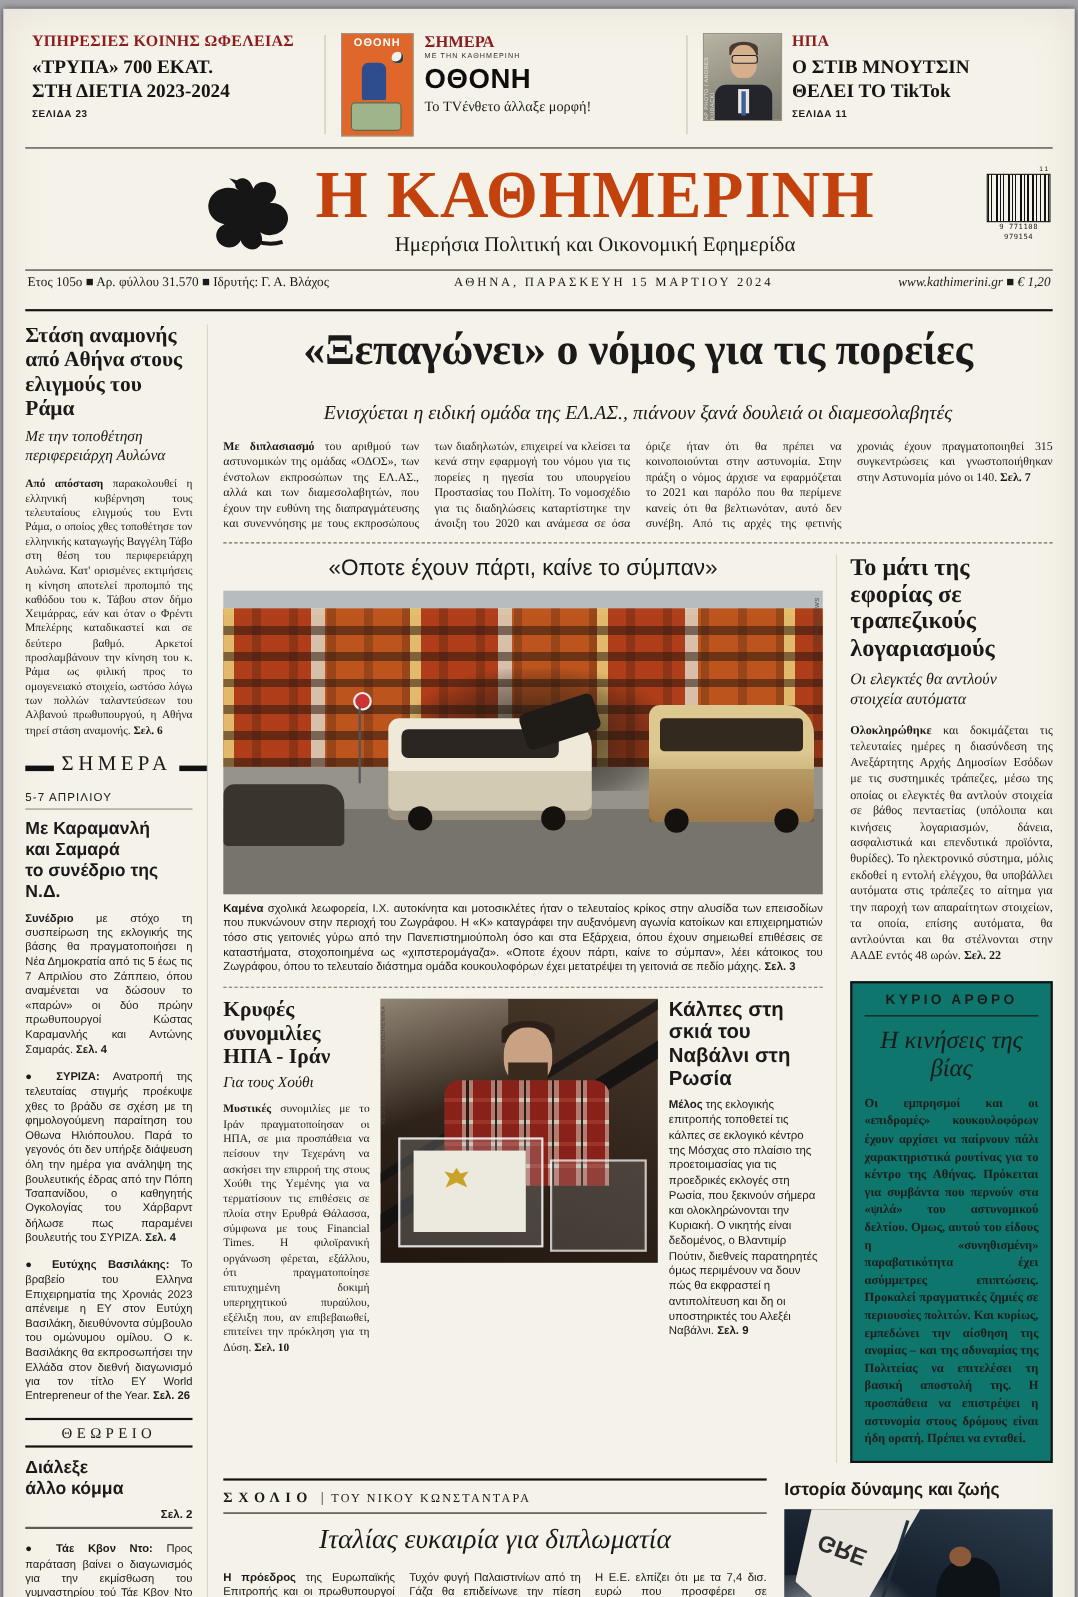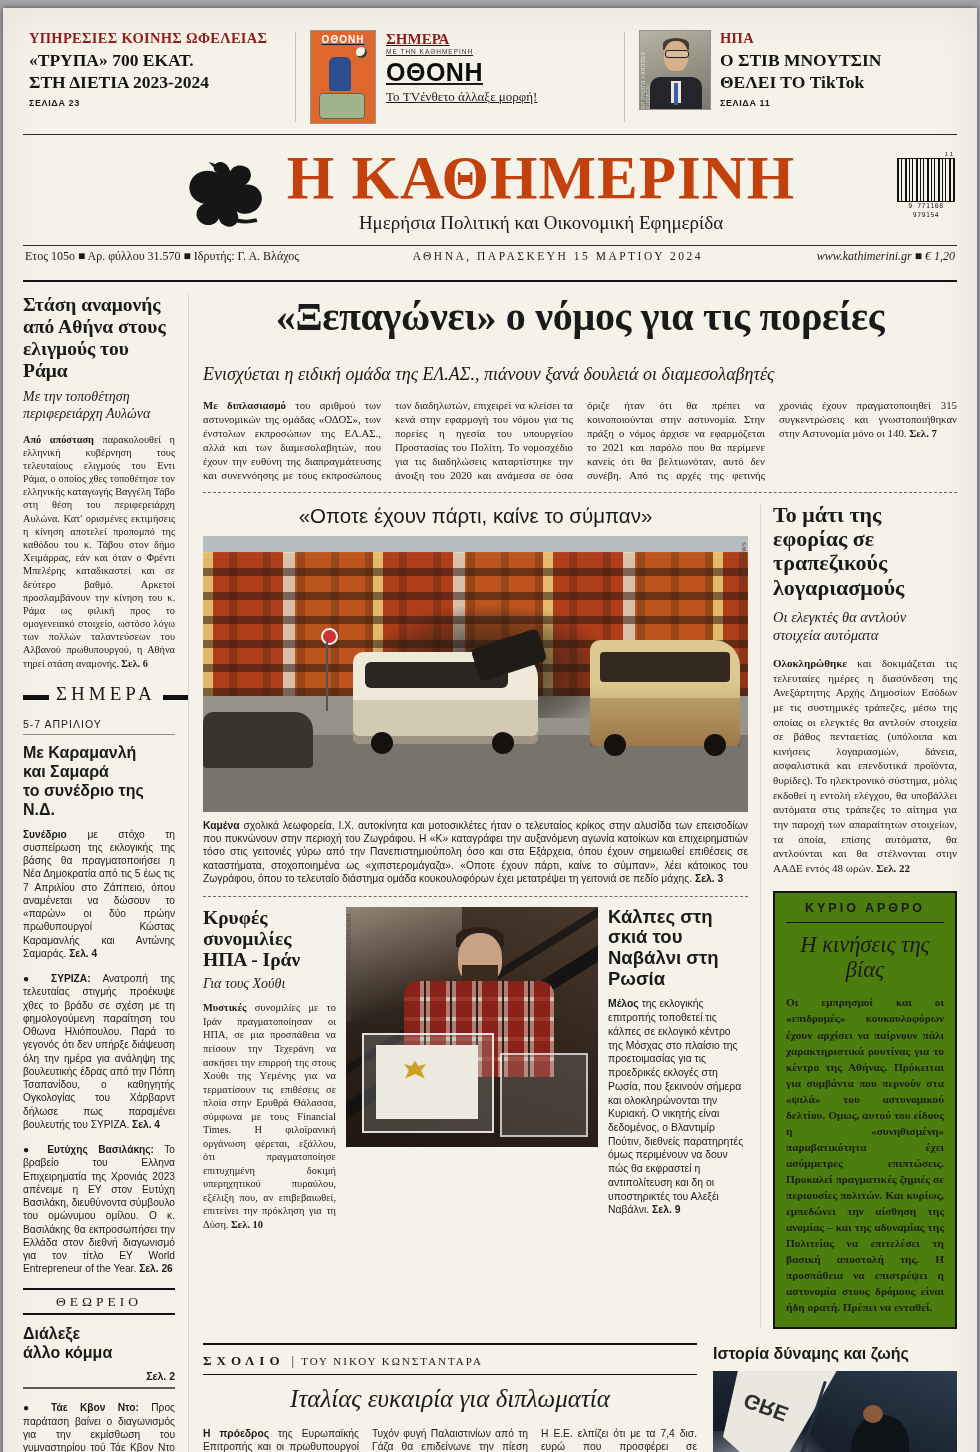--- a/index.html
+++ b/index.html
@@ -7,21 +7,21 @@
   .page{width:934px;margin:8px auto;background:#f5f2e9;padding:8px 20px 16px;box-shadow:0 0 6px rgba(0,0,0,.55), inset 0 0 40px rgba(120,110,90,.12);}
   .pre{white-space:pre-line;}
   b{font-weight:700;}
   
   .promos{display:flex;align-items:stretch;padding:14px 6px 10px;}
   .vdiv{width:1px;background:#c6c2b6;margin:2px 14px;}
   .promo-left{width:252px;}
   .promo-kicker{font:700 14.5px/1.2 "Liberation Serif",serif;color:#8e1c1c;letter-spacing:.3px;}
   .promo-title{font:600 17.5px/1.22 "Liberation Serif",serif;margin-top:3px;color:#141414;}
   .promo-page{font:700 9px/1 "Liberation Sans",sans-serif;letter-spacing:.6px;margin-top:6px;}
-  .promo-center{display:flex;gap:10px;width:300px;text-decoration:underline;}
+  .promo-center{display:flex;gap:10px;width:300px;}
   .cover-thumb{width:64px;height:92px;background:#e0672b;border:1px solid #9a9488;position:relative;flex:0 0 auto;overflow:hidden;}
   .cover-logo{font:700 10px/1 "Liberation Sans",sans-serif;color:#fff;letter-spacing:1px;text-align:center;padding-top:4px;}
   .cover-ball{position:absolute;top:16px;right:8px;width:11px;height:11px;border-radius:50%;background:#f2f0ea;box-shadow:inset -2px -2px 0 #3a3a3a;}
   .cover-man{position:absolute;top:26px;left:18px;width:22px;height:34px;background:#2e4d8f;border-radius:6px 6px 2px 2px;}
   .cover-tv{position:absolute;bottom:4px;left:8px;width:44px;height:24px;background:#9fb48a;border-radius:4px;border:1px solid #5d6b4d;}
   .pc-text{padding-top:2px;}
   .pc-kicker{font:700 15px/1 "Liberation Serif",serif;color:#8e1c1c;}
   .pc-sub{font:400 6.5px/1.4 "Liberation Sans",sans-serif;letter-spacing:1px;color:#333;}
   .pc-logo{font:800 25px/1.05 "Liberation Sans",sans-serif;letter-spacing:.5px;color:#0d0d0d;margin:3px 0 4px;}
   .pc-tag{font:400 13px/1.2 "Liberation Serif",serif;}
@@ -59,21 +59,21 @@
   .simera .bar{flex:0 0 26px;height:5px;background:#111;margin-bottom:3px;}
   .simera .txt{font:400 19px/1 "Liberation Serif",serif;letter-spacing:4px;}
   .sb-kicker{font:400 10.5px/1 "Liberation Sans",sans-serif;letter-spacing:1px;border-bottom:1px solid #8f8b80;padding:4px 0 5px;margin-bottom:9px;}
   .sb-h-sans{font:700 16px/1.18 "Liberation Sans",sans-serif;margin:0 0 8px;}
   .sb-sans{font:400 10.2px/1.3 "Liberation Sans",sans-serif;text-align:justify;margin:0 0 12px;}
   .theoreio{border-top:2px solid #111;border-bottom:2px solid #111;text-align:center;font:400 13.5px/1 "Liberation Serif",serif;letter-spacing:4px;padding:5px 0;margin:4px 0 10px;}
   .sb-pageref{font:700 10.5px/1 "Liberation Sans",sans-serif;text-align:right;margin:2px 0 6px;}
   .rule-heavy{border-top:2px solid #5e5b53;margin:0 0 12px;}
   
   .h1{font:700 40px/1.05 "Liberation Serif",serif;text-align:center;margin:2px 0 6px;letter-spacing:-.3px;}
-  .deck{font:italic 400 18px/1.2 "Liberation Serif",serif;text-align:left;margin-bottom:12px;margin-top:26px;}
+  .deck{font:italic 400 18px/1.2 "Liberation Serif",serif;text-align:center;margin-bottom:12px;margin-top:26px;}
   .intro-cols{column-count:4;column-gap:14px;font:400 10.8px/1.3 "Liberation Serif",serif;text-align:justify;}
   .dashed{border-top:1px dashed #6e6a60;margin:10px 0;}
   .mid-grid{display:flex;}
   .center-col{width:545px;flex:0 0 auto;padding-right:12px;}
   .right-col{flex:1;min-width:0;padding-left:12px;border-left:1px solid #d8d4c8;}
   .party-head{font:400 20.5px/1.1 "Liberation Sans",sans-serif;text-align:center;margin:2px 0 8px;}
   figure{margin:0;}
   .photo{position:relative;overflow:hidden;}
   .fire-photo{height:276px;background:linear-gradient(180deg,#b7bcbe 0 6%,#c2651e 6% 8%,#b04a1d 8% 58%,#96938a 58% 72%,#77746c 72% 100%);}
   .fp-facade{position:absolute;top:6%;left:0;right:0;height:52%;background:repeating-linear-gradient(90deg,rgba(235,205,120,.85) 0 10px,rgba(175,60,25,.9) 10px 80px,rgba(225,220,205,.8) 80px 92px,rgba(190,85,30,.9) 92px 170px);}
@@ -110,21 +110,21 @@
   .bp-ribbon{position:absolute;top:46%;left:-20%;width:150%;height:14px;background:#121212;transform:rotate(-32deg);opacity:.9;}
   .bp-ribbon2{position:absolute;top:30%;left:-20%;width:150%;height:8px;background:#121212;transform:rotate(-32deg);opacity:.75;}
   .ballot-photo .pcred{right:auto;left:1px;}
   .russia{flex:1;min-width:0;padding-left:10px;}
   .russia h3{font:700 18.5px/1.12 "Liberation Sans",sans-serif;margin:0 0 8px;}
   .russia p{font:400 10.4px/1.32 "Liberation Sans",sans-serif;margin:0;}
   
   .eforia h2{font:700 22px/1.1 "Liberation Serif",serif;margin:0 0 8px;}
   .eforia .sub{font:italic 400 14.5px/1.25 "Liberation Serif",serif;margin-bottom:12px;}
   .eforia p{font:400 11px/1.33 "Liberation Serif",serif;text-align:justify;margin:0;}
-  .kyrio-box{border:2px solid #141414;padding:9px 11px 12px;margin-top:16px;background:#4d7c0f;}
+  .kyrio-box{border:2px solid #141414;padding:9px 11px 12px;margin-top:16px;background:#0f766e;}
   .kb-head{font:700 12.5px/1 "Liberation Sans",sans-serif;letter-spacing:3px;text-align:center;border-bottom:1.5px solid #141414;padding-bottom:7px;}
   .kb-title{font:italic 400 22.5px/1.1 "Liberation Serif",serif;text-align:center;margin:10px 0 12px;}
   .kb-body{font:700 11.3px/1.42 "Liberation Serif",serif;text-align:justify;color:#1c1c1c;margin:0;}
   
   .bottom-grid{display:flex;margin-top:14px;}
   .sxolio{width:494px;flex:0 0 auto;padding-right:14px;}
   .sx-head{border-top:2.5px solid #111;border-bottom:1px solid #111;text-align:left;padding:6px 0 5px;margin-bottom:10px;}
   .sx-name{font:700 13px/1 "Liberation Serif",serif;letter-spacing:5px;}
   .sx-sep{margin:0 7px;font:400 13px/1 "Liberation Serif",serif;}
   .sx-by{font:400 11px/1 "Liberation Serif",serif;letter-spacing:2px;}

